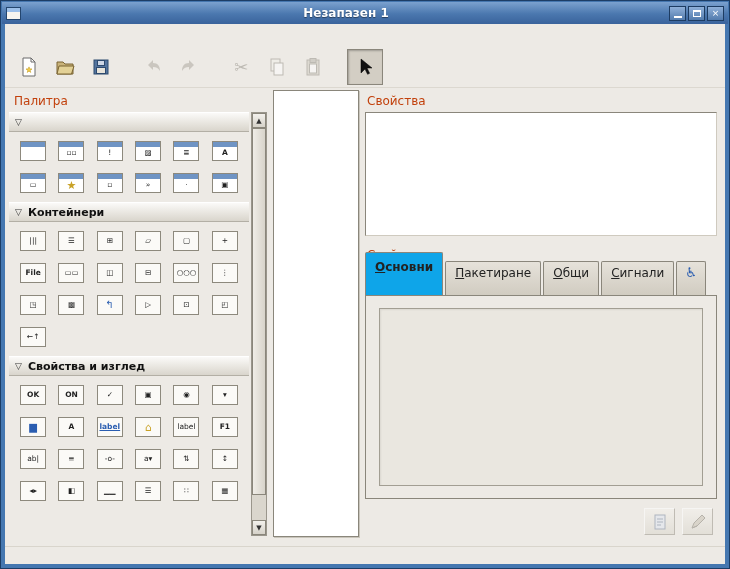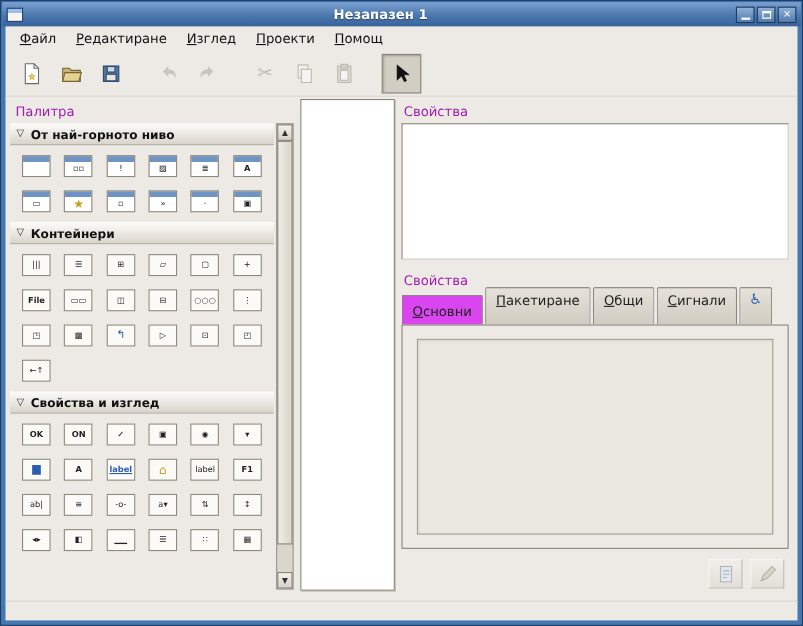--- a/index.html
+++ b/index.html
@@ -20,21 +20,21 @@
   
   .menubar{position:absolute;left:0;right:0;top:0;height:22px;display:flex;align-items:center;padding-left:4px;font-size:12px;color:#111}
   .menu-item{padding:3px 9px;cursor:pointer}
   
   .toolbar{position:absolute;left:0;right:0;top:22px;height:42px;display:flex;align-items:center;padding-left:6px;border-bottom:1px solid #dcd8d0}
   .tbtn{width:36px;height:36px;background:transparent;border:1px solid transparent;display:flex;align-items:center;justify-content:center;cursor:pointer}
   .tbtn.disabled{opacity:.5;cursor:default}
   .tbtn.selected{background:#d3cec4;border:1px solid #8a867b;box-shadow:inset 1px 1px 2px rgba(0,0,0,.25)}
   .gap{margin-left:16px}
   
-  .palette-label,.inspector-label,.props-label{position:absolute;font-size:12px;color:#a21caf}
+  .palette-label,.inspector-label,.props-label{position:absolute;font-size:12px;color:#c2410c}
   .palette-label{left:9px;top:70px}
   .palette-sections{position:absolute;left:4px;top:88px;width:240px;bottom:28px;overflow:hidden}
   .phead{height:20px;display:flex;align-items:center;gap:6px;padding:0 6px;
     background:linear-gradient(#fbfaf8,#d9d5cc);border-top:1px solid #fff;border-bottom:1px solid #b3afa5;
     font-weight:bold;font-size:11px;cursor:pointer;color:#111}
   .phead .tri{font-size:9px;color:#333}
   .pgrid{display:grid;grid-template-columns:repeat(6,1fr);row-gap:12px;justify-items:center;padding:9px 5px}
   .picon{width:26px;height:20px;border:1px solid #8d897d;background:#fbfaf7;display:flex;align-items:center;justify-content:center;
     font-size:7.5px;line-height:1;color:#222;cursor:pointer;overflow:hidden}
   .picon.win{background:linear-gradient(to bottom,#6f94c4 0,#6f94c4 5px,#fff 5px);padding-top:4px}
@@ -52,21 +52,21 @@
   .canvas{position:absolute;left:268px;width:86px;top:66px;bottom:27px;background:#fff;border:1px solid #8a867b;box-shadow:1px 1px 0 #c9c5bb}
   
   .rpanel{position:absolute;left:356px;right:2px;top:64px;bottom:20px}
   .inspector-label{left:6px;top:6px;position:absolute}
   .inspector-box{position:absolute;left:4px;right:6px;top:24px;height:124px;background:#fff;
     border:1px solid #8a867b;border-right-color:#cfcabf;border-bottom-color:#cfcabf}
   .props-label{position:absolute;left:6px;top:160px}
   .tabs{position:absolute;left:4px;right:6px;top:180px;height:28px;display:flex;align-items:flex-end}
   .tab{background:linear-gradient(#e6e2da,#d0cbc0);border:1px solid #8a867b;border-bottom:none;border-radius:2px 2px 0 0;
     padding:4px 9px 4px;margin-right:2px;font-size:12px;height:35px;cursor:pointer;color:#222}
-  .tab.active{background:#d946ef;height:28px;padding-top:7px;font-weight:normal}
+  .tab.active{background:#0ea5e9;height:44px;padding-top:7px;font-weight:bold}
   .tab.access{padding:3px 8px;font-size:13px;color:#2a5db0}
   .props-page{position:absolute;left:4px;right:6px;top:207px;height:204px;border:1px solid #8a867b;background:#EDEAE5}
   .props-inner{position:absolute;left:13px;right:13px;top:12px;bottom:12px;border:1px solid #a29e93;background:#eae7e0;
     box-shadow:inset 1px 1px 2px rgba(0,0,0,.07)}
   .mini-btns{position:absolute;right:10px;top:420px;display:flex;gap:7px}
   .mini-btn{width:31px;height:27px;border:1px solid #9a968c;border-top-color:#fff;border-left-color:#fff;
     background:linear-gradient(#f4f2ed,#dbd7ce);display:flex;align-items:center;justify-content:center;opacity:.55;cursor:default}
   
   .statusbar{position:absolute;left:0;right:0;bottom:0;height:18px;border-top:1px solid #d9d5cc}
   u{text-underline-offset:1px}
@@ -85,27 +85,20 @@
     <div class="winbtn">
         <div class="g-max"></div>
       </div>
     <div class="winbtn">
         <span>×</span>
       </div>
   </div>
 
   <div class="client">
 
-    <div class="menubar">
-      <span class="menu-item"><u>Ф</u>айл</span>
-      <span class="menu-item"><u>Р</u>едактиране</span>
-      <span class="menu-item"><u>И</u>зглед</span>
-      <span class="menu-item"><u>П</u>роекти</span>
-      <span class="menu-item"><u>П</u>омощ</span>
-    </div>
 
     <div class="toolbar">
       <div class="tbtn">
         <svg width="22" height="22" viewBox="0 0 22 22">
             <path d="M5 2h8l4 4v14H5z" fill="#fff" stroke="#6b6b6b"></path>
             <path d="M13 2v4h4" fill="none" stroke="#6b6b6b"></path>
             <path d="M8 13l1.9 1.3-.6 2.1 1.7-1.3 1.7 1.3-.6-2.1L14 13l-2.2-.1-.8-2-.8 2z" fill="#F7D14A" stroke="#C29A1B" stroke-width=".6"></path>
           </svg>
       </div>
       <div class="tbtn">
@@ -152,21 +145,20 @@
             <path d="M7 3v14l4-4 2.6 5.3 2-1L13 12h5z" fill="#111" stroke="#000" stroke-width=".5"></path>
           </svg>
       </div>
     </div>
 
     <div class="palette-label">Палитра</div>
 
     <div class="palette-sections">
       <div class="phead">
         <span class="tri">▽</span>
-        <span>От най-горното ниво</span>
       </div>
       <div class="pgrid">
         <span class="picon win"></span>
         <span class="picon win">▫▫</span>
         <span class="picon win">!</span>
         <span class="picon win">▨</span>
         <span class="picon win">≣</span>
         <span class="picon win bold">A</span>
         <span class="picon win">▭</span>
         <span class="picon win gold">★</span>

